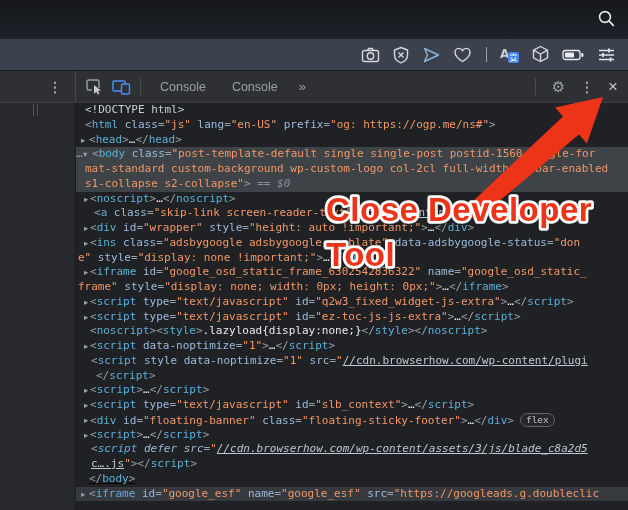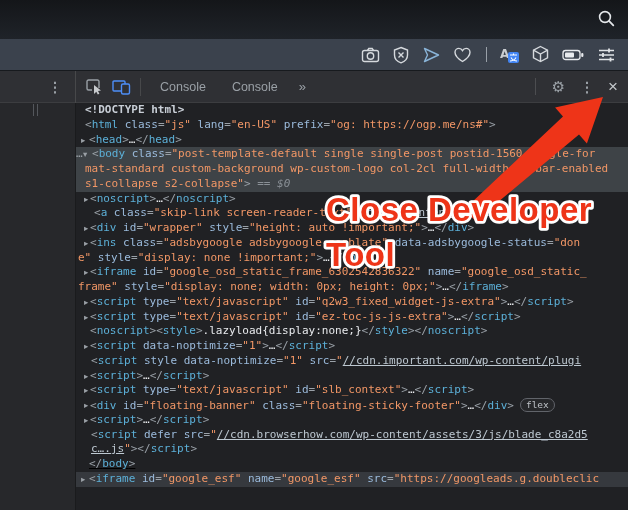--- a/index.html
+++ b/index.html
@@ -148,43 +148,44 @@
       <span id="close-btn">×</span>
     </div>
   </div>
 
   <div id="leftstrip">
     <span class="ptick" style="left:33px"></span>
     <span class="ptick" style="left:37px"></span>
   </div>
 
   <div id="codearea">
-      <div class="row" style="padding-left: 9px; font-weight: bold;"><span class="s-d">&lt;!DOCTYPE html&gt;</span></div>
+      <div class="row" style="padding-left: 9px;"><span class="s-d">&lt;!DOCTYPE html&gt;</span></div>
       <div class="row" style="padding-left: 9px;"><span class="s-b">&lt;</span><span class="s-t">html</span><span class="s-n"> class</span><span class="s-b">=</span><span class="s-v">"js"</span><span class="s-n"> lang</span><span class="s-b">=</span><span class="s-v">"en-US"</span><span class="s-n"> prefix</span><span class="s-b">=</span><span class="s-v">"og: https://ogp.me/ns#"</span><span class="s-b">&gt;</span></div>
       <div class="row" style="padding-left: 13px;"><span class="arr" style="left: 5px;">▸</span><span class="s-b">&lt;</span><span class="s-t">head</span><span class="s-b">&gt;</span><span class="s-w">…</span><span class="s-b">&lt;/</span><span class="s-t">head</span><span class="s-b">&gt;</span></div>
       <div class="row sel" style="padding-left: 16px;"><span class="gut">…</span><span class="arr" style="left: 7px;">▾</span><span class="s-b">&lt;</span><span class="s-t">body</span><span class="s-n"> class</span><span class="s-b">=</span><span class="s-v">"post-template-default single single-post postid-1560 single-for</span></div>
       <div class="row sel" style="padding-left: 9px;"><span class="s-v">mat-standard custom-background wp-custom-logo col-2cl full-width topbar-enabled</span></div>
       <div class="row sel" style="padding-left: 9px;"><span class="s-v">s1-collapse s2-collapse"</span><span class="s-b">&gt;</span><span class="s-g"> == </span><span class="s-gi">$0</span></div>
       <div class="row" style="padding-left: 14px;"><span class="arr" style="left: 8px;">▸</span><span class="s-b">&lt;</span><span class="s-t">noscript</span><span class="s-b">&gt;</span><span class="s-w">…</span><span class="s-b">&lt;/</span><span class="s-t">noscript</span><span class="s-b">&gt;</span></div>
       <div class="row" style="padding-left: 18px;"><span class="s-b">&lt;</span><span class="s-t">a</span><span class="s-n"> class</span><span class="s-b">=</span><span class="s-v">"skip-link screen-reader-text"</span><span class="s-n"> href</span><span class="s-b">=</span><span class="s-l">"#content"</span><span class="s-b">&gt;</span><span class="s-w">…</span><span class="s-b">&lt;/</span><span class="s-t">a</span><span class="s-b">&gt;</span></div>
       <div class="row" style="padding-left: 14px;"><span class="arr" style="left: 8px;">▸</span><span class="s-b">&lt;</span><span class="s-t">div</span><span class="s-n"> id</span><span class="s-b">=</span><span class="s-v">"wrapper"</span><span class="s-n"> style</span><span class="s-b">=</span><span class="s-v">"height: auto !important;"</span><span class="s-b">&gt;</span><span class="s-w">…</span><span class="s-b">&lt;/</span><span class="s-t">div</span><span class="s-b">&gt;</span></div>
       <div class="row" style="padding-left: 14px;"><span class="arr" style="left: 8px;">▸</span><span class="s-b">&lt;</span><span class="s-t">ins</span><span class="s-n"> class</span><span class="s-b">=</span><span class="s-v">"adsbygoogle adsbygoogle-noablate"</span><span class="s-n"> data-adsbygoogle-status</span><span class="s-b">=</span><span class="s-v">"don</span></div>
       <div class="row" style="padding-left: 2px;"><span class="s-v">e"</span><span class="s-n"> style</span><span class="s-b">=</span><span class="s-v">"display: none !important;"</span><span class="s-b">&gt;</span><span class="s-w">…</span><span class="s-b">&lt;/</span><span class="s-t">ins</span><span class="s-b">&gt;</span></div>
       <div class="row" style="padding-left: 14px;"><span class="arr" style="left: 8px;">▸</span><span class="s-b">&lt;</span><span class="s-t">iframe</span><span class="s-n"> id</span><span class="s-b">=</span><span class="s-v">"google_osd_static_frame_6302542836322"</span><span class="s-n"> name</span><span class="s-b">=</span><span class="s-v">"google_osd_static_</span></div>
       <div class="row" style="padding-left: 2px;"><span class="s-v">frame"</span><span class="s-n"> style</span><span class="s-b">=</span><span class="s-v">"display: none; width: 0px; height: 0px;"</span><span class="s-b">&gt;</span><span class="s-w">…</span><span class="s-b">&lt;/</span><span class="s-t">iframe</span><span class="s-b">&gt;</span></div>
       <div class="row" style="padding-left: 14px;"><span class="arr" style="left: 8px;">▸</span><span class="s-b">&lt;</span><span class="s-t">script</span><span class="s-n"> type</span><span class="s-b">=</span><span class="s-v">"text/javascript"</span><span class="s-n"> id</span><span class="s-b">=</span><span class="s-v">"q2w3_fixed_widget-js-extra"</span><span class="s-b">&gt;</span><span class="s-w">…</span><span class="s-b">&lt;/</span><span class="s-t">script</span><span class="s-b">&gt;</span></div>
       <div class="row" style="padding-left: 14px;"><span class="arr" style="left: 8px;">▸</span><span class="s-b">&lt;</span><span class="s-t">script</span><span class="s-n"> type</span><span class="s-b">=</span><span class="s-v">"text/javascript"</span><span class="s-n"> id</span><span class="s-b">=</span><span class="s-v">"ez-toc-js-js-extra"</span><span class="s-b">&gt;</span><span class="s-w">…</span><span class="s-b">&lt;/</span><span class="s-t">script</span><span class="s-b">&gt;</span></div>
       <div class="row" style="padding-left: 14px;"><span class="s-b">&lt;</span><span class="s-t">noscript</span><span class="s-b">&gt;&lt;</span><span class="s-t">style</span><span class="s-b">&gt;</span><span class="s-w">.lazyload{display:none;}</span><span class="s-b">&lt;/</span><span class="s-t">style</span><span class="s-b">&gt;&lt;/</span><span class="s-t">noscript</span><span class="s-b">&gt;</span></div>
       <div class="row" style="padding-left: 14px;"><span class="arr" style="left: 8px;">▸</span><span class="s-b">&lt;</span><span class="s-t">script</span><span class="s-n"> data-noptimize</span><span class="s-b">=</span><span class="s-v">"1"</span><span class="s-b">&gt;</span><span class="s-w">…</span><span class="s-b">&lt;/</span><span class="s-t">script</span><span class="s-b">&gt;</span></div>
-      <div class="row" style="padding-left: 15px;"><span class="s-b">&lt;</span><span class="s-t">script</span><span class="s-n"> style data-noptimize</span><span class="s-b">=</span><span class="s-v">"1"</span><span class="s-n"> src</span><span class="s-b">=</span><span class="s-v">"</span><span class="s-l">//cdn.important.com/wp-content/plugi</span></div>
+      <div class="row" style="padding-left: 15px;"><span class="s-b">&lt;</span><span class="s-t">script</span><span class="s-n"> style data-noptimize</span><span class="s-b">=</span><span class="s-v">"1"</span><span class="s-n"> src</span><span class="s-b">=</span><span class="s-v">"</span><span class="s-l">//cdn.browserhow.com/wp-content/plugi</span></div>
+      <div class="row" style="padding-left: 20px;"><span class="s-b">&lt;/</span><span class="s-t">script</span><span class="s-b">&gt;</span></div>
       <div class="row" style="padding-left: 14px;"><span class="arr" style="left: 8px;">▸</span><span class="s-b">&lt;</span><span class="s-t">script</span><span class="s-b">&gt;</span><span class="s-w">…</span><span class="s-b">&lt;/</span><span class="s-t">script</span><span class="s-b">&gt;</span></div>
       <div class="row" style="padding-left: 14px;"><span class="arr" style="left: 8px;">▸</span><span class="s-b">&lt;</span><span class="s-t">script</span><span class="s-n"> type</span><span class="s-b">=</span><span class="s-v">"text/javascript"</span><span class="s-n"> id</span><span class="s-b">=</span><span class="s-v">"slb_context"</span><span class="s-b">&gt;</span><span class="s-w">…</span><span class="s-b">&lt;/</span><span class="s-t">script</span><span class="s-b">&gt;</span></div>
       <div class="row" style="padding-left: 14px;"><span class="arr" style="left: 8px;">▸</span><span class="s-b">&lt;</span><span class="s-t">div</span><span class="s-n"> id</span><span class="s-b">=</span><span class="s-v">"floating-banner"</span><span class="s-n"> class</span><span class="s-b">=</span><span class="s-v">"floating-sticky-footer"</span><span class="s-b">&gt;</span><span class="s-w">…</span><span class="s-b">&lt;/</span><span class="s-t">div</span><span class="s-b">&gt;</span><span class="s-badge">flex</span></div>
       <div class="row" style="padding-left: 14px;"><span class="arr" style="left: 8px;">▸</span><span class="s-b">&lt;</span><span class="s-t">script</span><span class="s-b">&gt;</span><span class="s-w">…</span><span class="s-b">&lt;/</span><span class="s-t">script</span><span class="s-b">&gt;</span></div>
-      <div class="row" style="padding-left: 15px;"><span class="s-b">&lt;</span><span class="s-t">script</span><span class="s-n"> defer src</span><span class="s-b">=</span><span class="s-v">"</span><span class="s-l">//cdn.browserhow.com/wp-content/assets/3/js/blade_c8a2d5</span></div>
+      <div class="row" style="padding-left: 15px; font-style: italic;"><span class="s-b">&lt;</span><span class="s-t">script</span><span class="s-n"> defer src</span><span class="s-b">=</span><span class="s-v">"</span><span class="s-l">//cdn.browserhow.com/wp-content/assets/3/js/blade_c8a2d5</span></div>
       <div class="row" style="padding-left: 15px;"><span class="s-l">c….js</span><span class="s-v">"</span><span class="s-b">&gt;&lt;/</span><span class="s-t">script</span><span class="s-b">&gt;</span></div>
       <div class="row" style="padding-left: 13px; text-decoration: underline;"><span class="s-b">&lt;/</span><span class="s-t">body</span><span class="s-b">&gt;</span></div>
       <div class="row hov" style="padding-left: 13px;"><span class="arr" style="left: 5px;">▸</span><span class="s-b">&lt;</span><span class="s-t">iframe</span><span class="s-n"> id</span><span class="s-b">=</span><span class="s-v">"google_esf"</span><span class="s-n"> name</span><span class="s-b">=</span><span class="s-v">"google_esf"</span><span class="s-n"> src</span><span class="s-b">=</span><span class="s-v">"https://googleads.g.doubleclic</span></div>
     </div>
 
   <svg id="annotation" viewBox="0 0 628 510">
     <polygon points="464.7,209 563,116.4 555.1,107.4 603,97 586.9,143.4 579,134.4 475.3,221" fill="#ee3418"></polygon>
     <text id="ann1" class="ann-text" x="326" y="221" fill="#ee3418">Close Developer</text>
     <text id="ann2" class="ann-text" x="326" y="266" fill="#ee3418">Tool</text>
   </svg>

